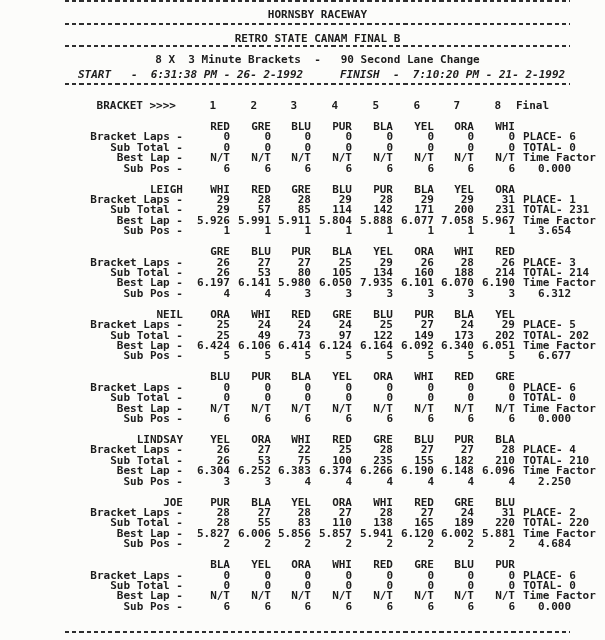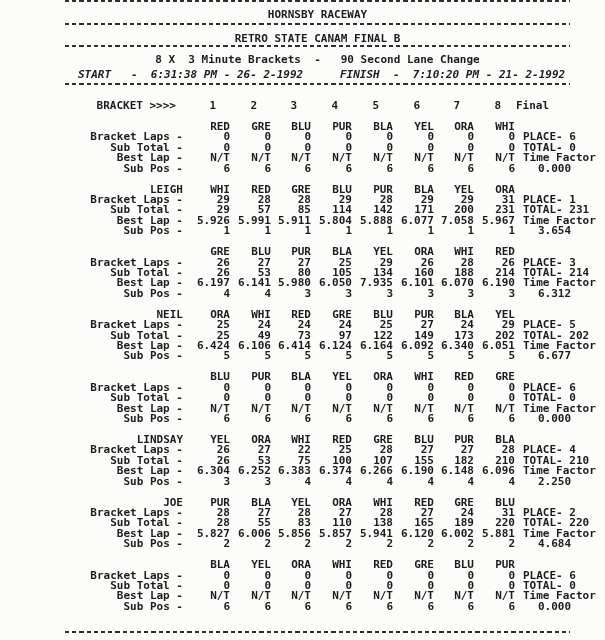--- a/index.html
+++ b/index.html
@@ -396,21 +396,21 @@
       <div class="cell col c6">27</div>
       <div class="cell col c7">28</div>
       <div class="cell finbox">PLACE- 4</div>
     </div>
     <div class="trow r2">
       <div class="cell lblbox">Sub Total -</div>
       <div class="cell col c0">26</div>
       <div class="cell col c1">53</div>
       <div class="cell col c2">75</div>
       <div class="cell col c3">100</div>
-      <div class="cell col c4">107</div>
+      <div class="cell col c4">235</div>
       <div class="cell col c5">155</div>
       <div class="cell col c6">182</div>
       <div class="cell col c7">210</div>
       <div class="cell finbox">TOTAL- 210</div>
     </div>
     <div class="trow r3">
       <div class="cell lblbox">Best Lap -</div>
       <div class="cell col c0">6.304</div>
       <div class="cell col c1">6.252</div>
       <div class="cell col c2">6.383</div>

